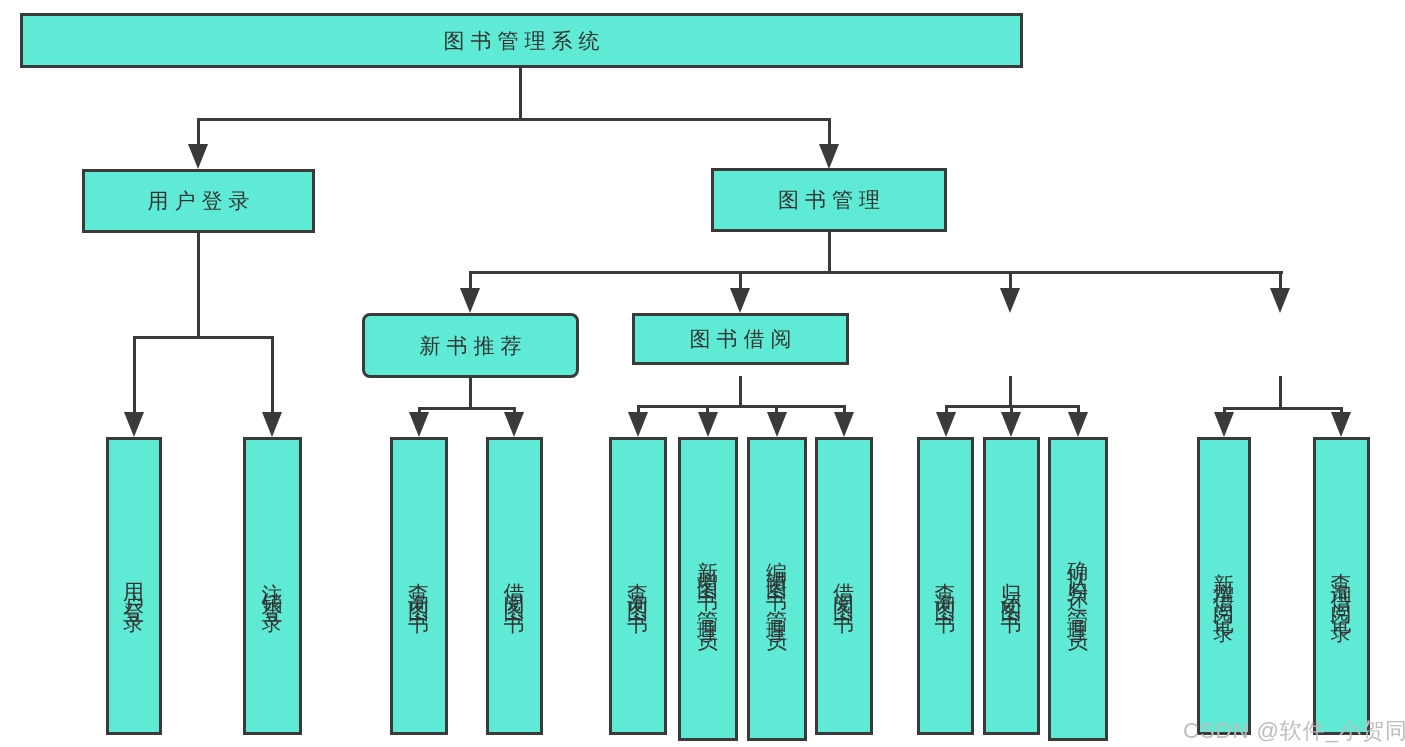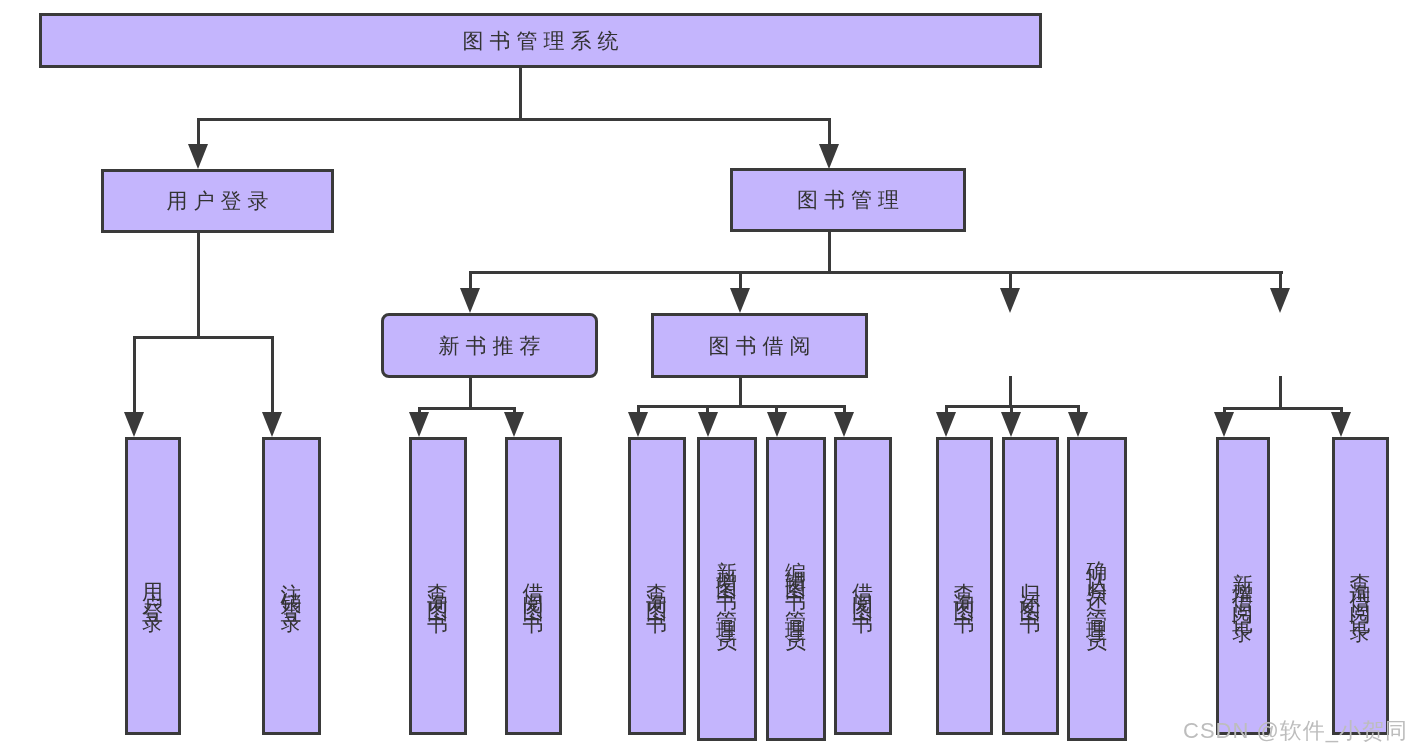--- a/index.html
+++ b/index.html
@@ -7,25 +7,24 @@
     position:relative;
     width:1405px;height:747px;
     background:#ffffff;
     font-family:"Liberation Sans","DejaVu Sans",sans-serif;
     overflow:hidden;
   }
   .box{
     position:absolute;
     box-sizing:border-box;
     border:3px solid #3a3a3a;
-    background:#c4b5fd;
+    background:#5eead4;
     display:flex;
     align-items:center;
     justify-content:center;
-    margin-left:19px;
   }
   .hl{
     font-size:21px;
     letter-spacing:6px;
     text-indent:6px;
     color:#333333;
     white-space:nowrap;
   }
   .vl{
     writing-mode:vertical-rl;
@@ -69,21 +68,21 @@
   <div class="box" style="left:82px;top:169px;width:233px;height:64px;">
     <span class="hl">用户登录</span>
   </div>
   <div class="box" style="left:711px;top:168px;width:236px;height:64px;">
     <span class="hl">图书管理</span>
   </div>
 
   <div class="box" style="left:362px;top:313px;width:217px;height:65px;border-radius:8px;">
     <span class="hl">新书推荐</span>
   </div>
-  <div class="box" style="left:632px;top:313px;width:217px;height:65px;">
+  <div class="box" style="left:632px;top:313px;width:217px;height:52px;">
     <span class="hl">图书借阅</span>
   </div>
 
   <div class="box" style="left:106px;top:437px;width:56px;height:298px;">
     <span class="vl">用户登录</span>
   </div>
   <div class="box" style="left:243px;top:437px;width:59px;height:298px;">
     <span class="vl">注销登录</span>
   </div>
 

